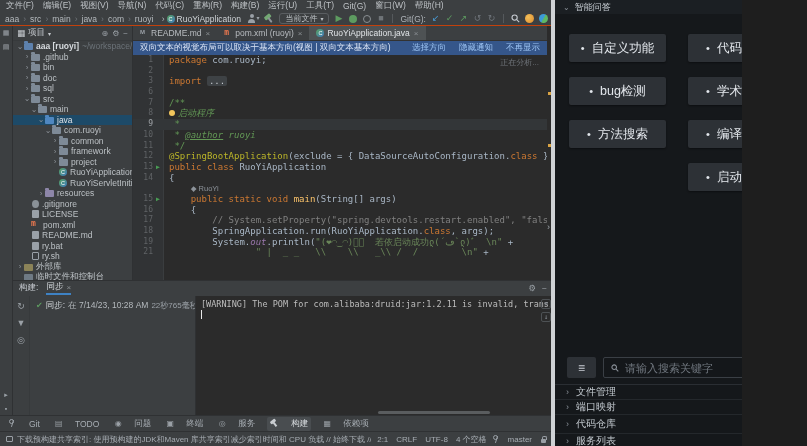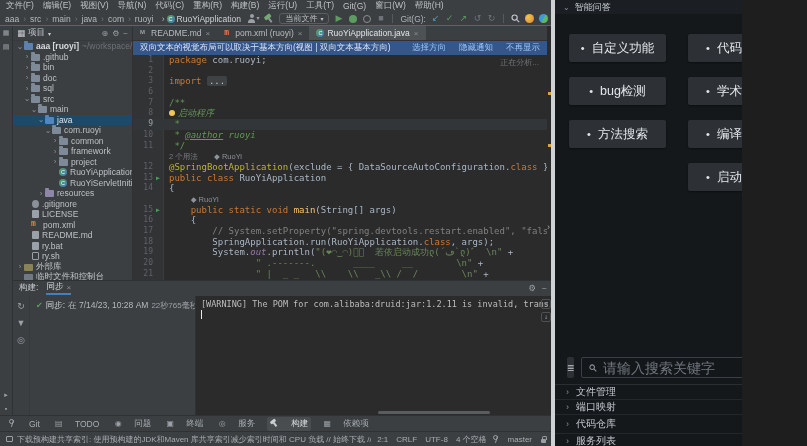--- a/index.html
+++ b/index.html
@@ -140,21 +140,21 @@
 .rpanel{position:absolute;left:555px;top:0;width:252px;height:446px;background:#15181b}
 .rp-head{height:14px;display:flex;align-items:center;gap:5px;padding:0 8px;background:#1b1f23;font-size:9px;color:#c6ccd2}
 .rp-head .chev{color:#8a9199;font-size:8px}
 .rp-buttons{position:absolute;left:14px;right:22px;top:34px;display:grid;grid-template-columns:1fr 1fr;column-gap:22px;row-gap:15px}
 .rp-btn{height:28px;background:#2d3136;border:none;border-radius:2px;color:#e3e7ec;font-size:12.5px;font-family:inherit;display:flex;align-items:center;justify-content:center;gap:7px;cursor:pointer;box-shadow:0 1px 2px rgba(0,0,0,.4)}
 .rp-btn .bullet{font-size:11px;color:#e3e7ec}
 .rp-btn.col2{grid-column:2}
 .rp-search{position:absolute;left:12px;right:18px;top:357px;height:21px;display:flex;gap:7px}
 .rp-menu-btn{width:29px;background:#2d3136;border-radius:2px;display:flex;align-items:center;justify-content:center;color:#c7ccd2;font-size:12px;cursor:pointer}
 .rp-input{flex:1;background:#14171a;border:1px solid #3a3f45;border-radius:2px;display:flex;align-items:center;gap:6px;padding:0 7px}
-.rp-input input{flex:1;background:transparent;border:none;outline:none;color:#cfd4da;font-size:14px;font-family:inherit}
+.rp-input input{flex:1;background:transparent;border:none;outline:none;color:#cfd4da;font-size:11px;font-family:inherit}
 .rp-input input::placeholder{color:#70777f}
 .rp-sections{position:absolute;left:0;right:0;top:384px;bottom:0;border-top:1px solid #2a2e33;display:grid;grid-auto-rows:1fr}
 .rp-sec{display:flex;align-items:center;gap:7px;padding:0 11px;border-bottom:1px solid #24282c;font-size:10px;color:#c3c9cf;cursor:pointer}
 .rp-sec .chev{color:#8a9199;font-size:9px}
 .sec-action{margin-left:auto;display:flex;align-items:center;gap:4px;color:#c3c9cf;font-size:13px}
 .sec-action:empty{display:none}
 .clone-ico{width:7px;height:7px;border:1px solid #9aa0a6;border-radius:1px;display:inline-block}
 .rp-sec:not(.has-action) .clone-ico{display:none}
 </style>
 </head>
@@ -420,31 +420,29 @@
         <div style="position:relative">
             <div class="crow"><span class="gut"><span class="lnum">1</span><span class="gmark"></span></span><span class="cbody"><span class="tk-kw">package </span><span class="tk-pl">com.ruoyi;</span></span></div>
             <div class="crow"><span class="gut"><span class="lnum">2</span><span class="gmark"></span></span><span class="cbody"></span></div>
             <div class="crow"><span class="gut"><span class="lnum">3</span><span class="gmark"></span></span><span class="cbody"><span class="tk-kw">import </span><span class="tk-fold">...</span></span></div>
             <div class="crow"><span class="gut"><span class="lnum">6</span><span class="gmark"></span></span><span class="cbody"></span></div>
             <div class="crow"><span class="gut"><span class="lnum">7</span><span class="gmark"></span></span><span class="cbody"><span class="tk-doc">/**</span></span></div>
             <div class="crow"><span class="gut"><span class="lnum">8</span><span class="gmark"></span></span><span class="cbody"><span class="tk-bulb"></span><span class="tk-docit">启动程序</span></span></div>
             <div class="crow cur"><span class="gut"><span class="lnum" style="color: rgb(160, 164, 168);">9</span><span class="gmark"></span></span><span class="cbody"><span class="tk-doc"> *</span></span></div>
             <div class="crow"><span class="gut"><span class="lnum">10</span><span class="gmark"></span></span><span class="cbody"><span class="tk-doc"> * </span><span class="tk-doctag">@author</span><span class="tk-docit"> ruoyi</span></span></div>
             <div class="crow"><span class="gut"><span class="lnum">11</span><span class="gmark"></span></span><span class="cbody"><span class="tk-doc"> */</span></span></div>
-            <div class="crow"><span class="gut"><span class="lnum"></span><span class="gmark"></span></span><span class="cbody"><span class="tk-inlay">2 个用法</span><span class="tk-pl">   </span><span class="tk-usr">◆ RuoYi</span></span></div>
             <div class="crow"><span class="gut"><span class="lnum">12</span><span class="gmark"></span></span><span class="cbody"><span class="tk-ann">@SpringBootApplication</span><span class="tk-pl">(exclude = { DataSourceAutoConfiguration.</span><span class="tk-kw">class</span><span class="tk-pl"> })</span></span></div>
             <div class="crow"><span class="gut"><span class="lnum">13</span><span class="gmark">▶</span></span><span class="cbody"><span class="tk-kw">public class </span><span class="tk-pl">RuoYiApplication</span></span></div>
             <div class="crow"><span class="gut"><span class="lnum">14</span><span class="gmark"></span></span><span class="cbody"><span class="tk-pl">{</span></span></div>
             <div class="crow"><span class="gut"><span class="lnum"></span><span class="gmark"></span></span><span class="cbody"><span class="tk-pl">    </span><span class="tk-usr">◆ RuoYi</span></span></div>
             <div class="crow"><span class="gut"><span class="lnum">15</span><span class="gmark">▶</span></span><span class="cbody"><span class="tk-pl">    </span><span class="tk-kw">public static void </span><span class="tk-meth">main</span><span class="tk-pl">(String[] args)</span></span></div>
             <div class="crow"><span class="gut"><span class="lnum">16</span><span class="gmark"></span></span><span class="cbody"><span class="tk-pl">    {</span></span></div>
             <div class="crow"><span class="gut"><span class="lnum">17</span><span class="gmark"></span></span><span class="cbody"><span class="tk-cmt">        // System.setProperty("spring.devtools.restart.enabled", "false");</span></span></div>
             <div class="crow"><span class="gut"><span class="lnum">18</span><span class="gmark"></span></span><span class="cbody"><span class="tk-pl">        SpringApplication.run(RuoYiApplication.</span><span class="tk-kw">class</span><span class="tk-pl">, args);</span></span></div>
             <div class="crow"><span class="gut"><span class="lnum">19</span><span class="gmark"></span></span><span class="cbody"><span class="tk-pl">        System.</span><span class="tk-fld">out</span><span class="tk-pl">.println(</span><span class="tk-str">"(❤◠‿◠)ノﾞ  若依启动成功ლ(´ڡ`ლ)ﾞ  \n"</span><span class="tk-pl"> +</span></span></div>
-            <div class="crow"><span class="gut"><span class="lnum">20</span><span class="gmark"></span></span><span class="cbody"><span class="tk-pl">                </span><span class="tk-str">" .-------.       ____     __        \n"</span><span class="tk-pl"> +</span></span></div>
             <div class="crow"><span class="gut"><span class="lnum">21</span><span class="gmark"></span></span><span class="cbody"><span class="tk-pl">                </span><span class="tk-str">" |  _ _   \\    \\   _\\ /  /        \n"</span><span class="tk-pl"> +</span></span></div>
           </div>
       </div>
     </div>
 
     <div class="scrollstrip">
       <span class="mark" style="top:66px"></span>
       <span class="mark" style="top:118px"></span>
     </div>
     <span class="expander">›</span>

